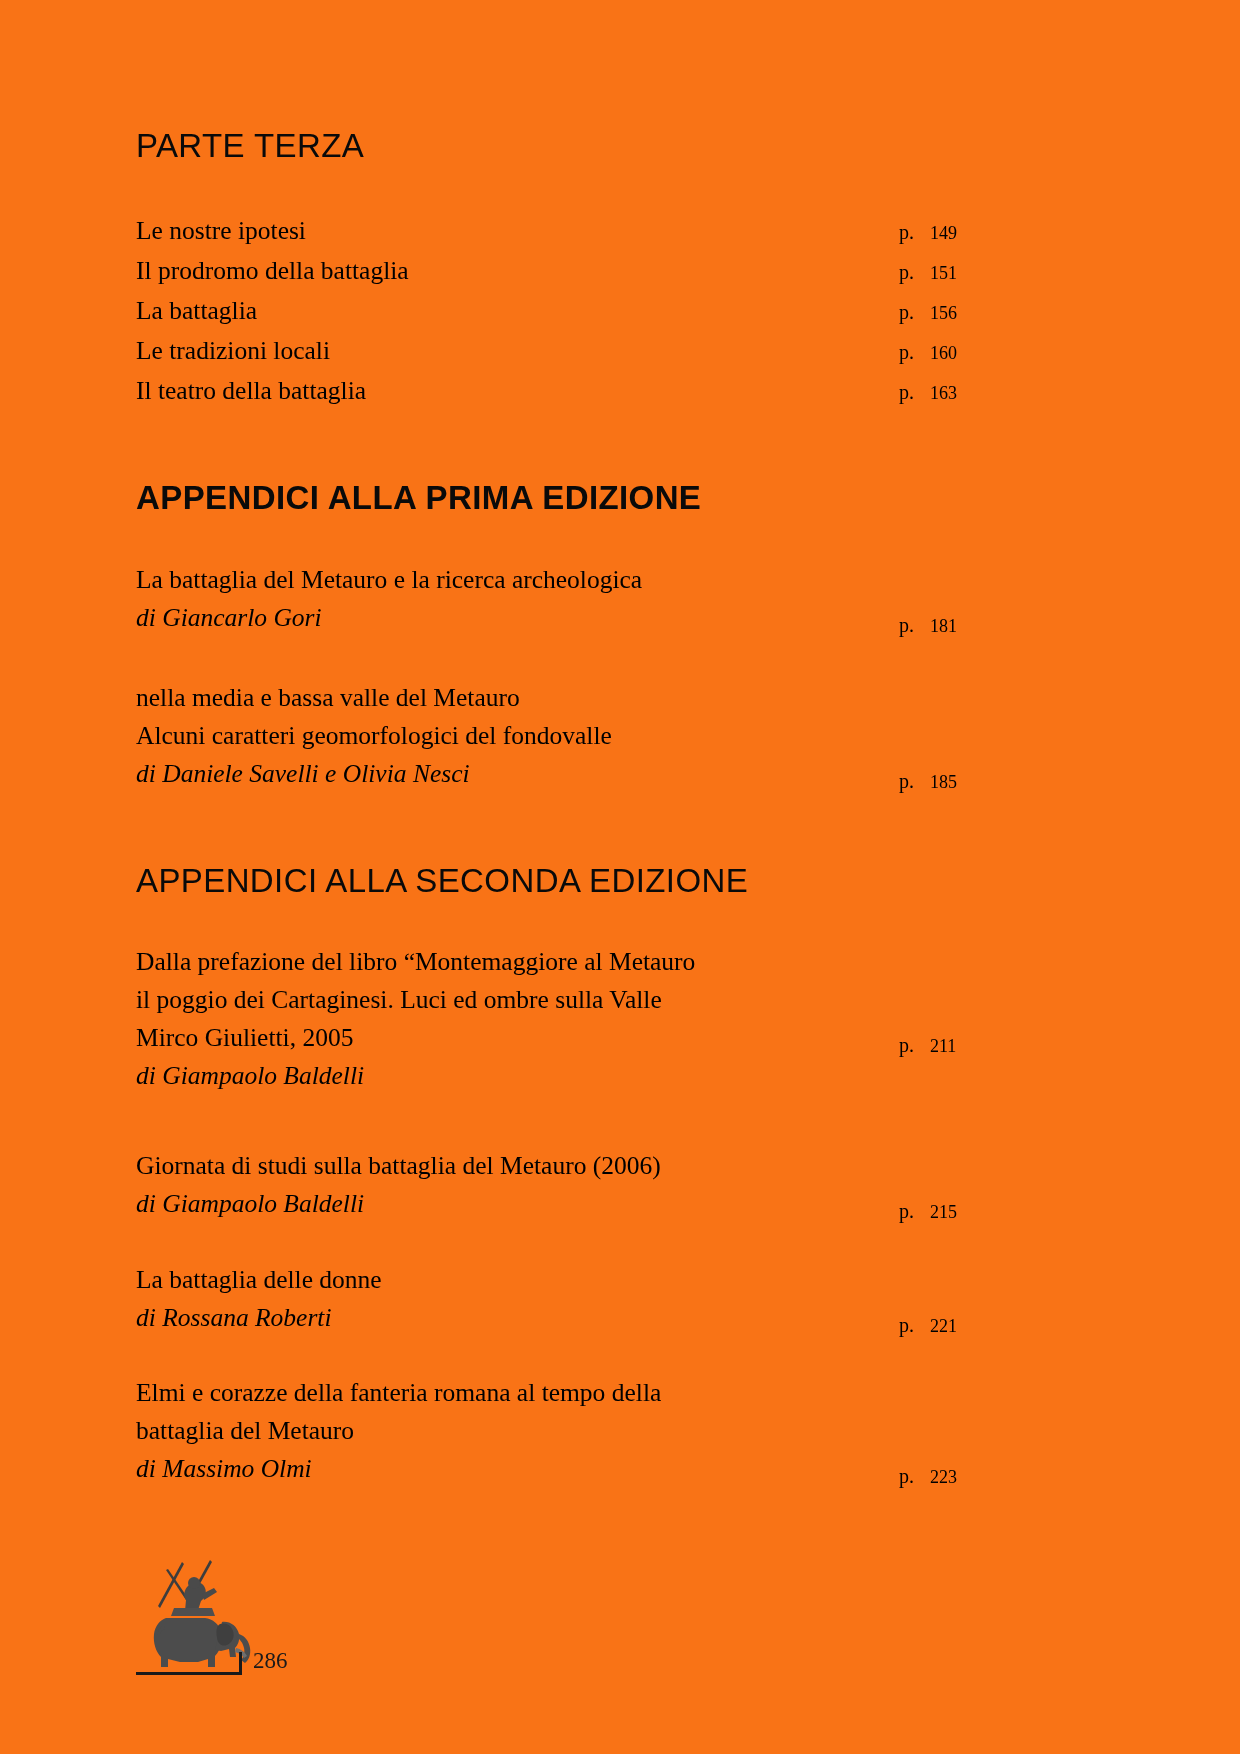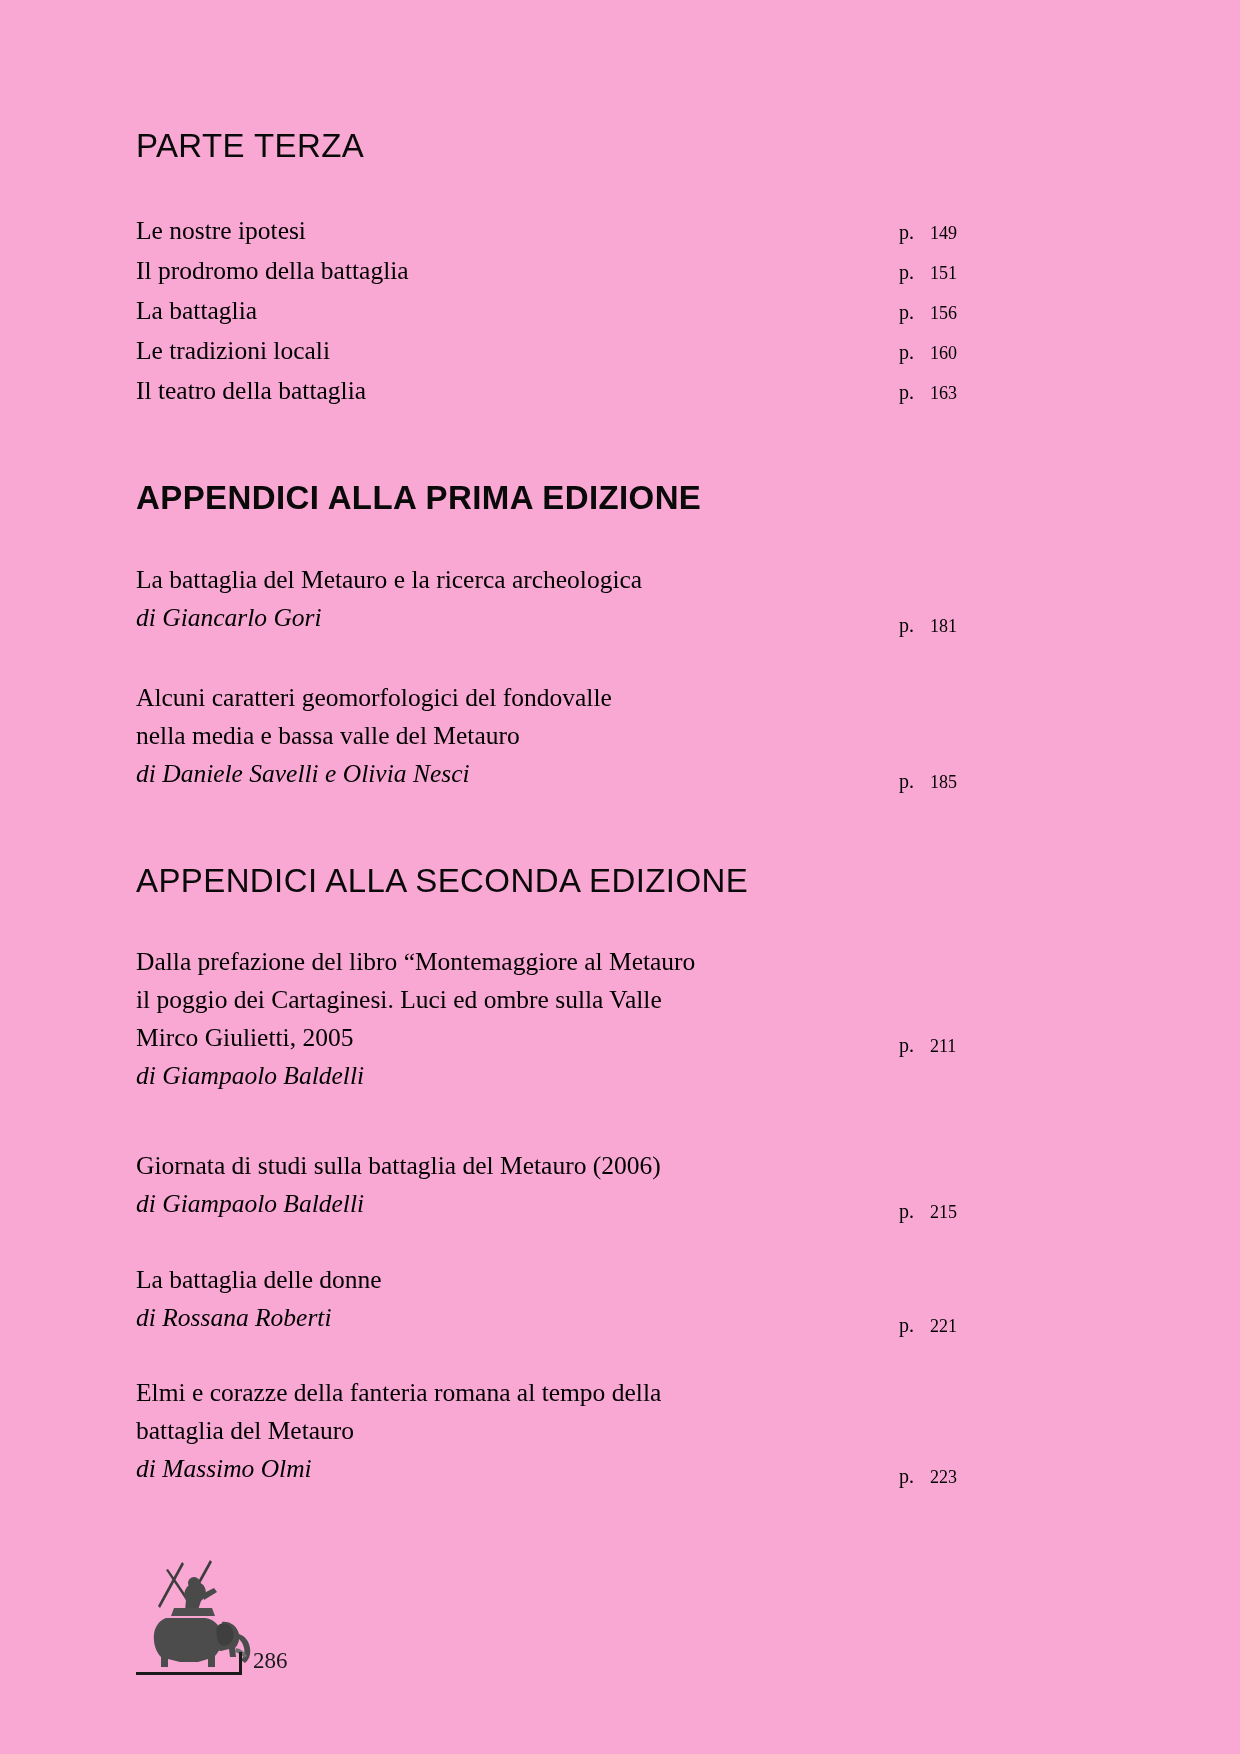--- a/index.html
+++ b/index.html
@@ -14,21 +14,21 @@
     font-family: "Liberation Serif", serif;
     color: #000000;
     overflow: hidden;
   }
 
   .page {
     position: absolute;
     left: 0; top: 0;
     width: 1240px;
     height: 1754px;
-    background: #f9a8d4;
+    background: #f97316;
   }
 
   .content {
     position: absolute;
     left: 136px;
     top: 128px;
     width: 840px;
   }
 
   
@@ -223,22 +223,22 @@
           <div class="author">di Giancarlo Gori</div>
         </div>
         <span class="pageref">
           <span class="p-abbr">p.</span>
           <span class="p-num">181</span>
         </span>
       </div>
 
       <div class="entry">
         <div class="entry-text">
+          <div class="line">nella media e bassa valle del Metauro</div>
           <div class="line">Alcuni caratteri geomorfologici del fondovalle</div>
-          <div class="line">nella media e bassa valle del Metauro</div>
           <div class="author">di Daniele Savelli e Olivia Nesci</div>
         </div>
         <span class="pageref">
           <span class="p-abbr">p.</span>
           <span class="p-num">185</span>
         </span>
       </div>
 
     </div>
 

